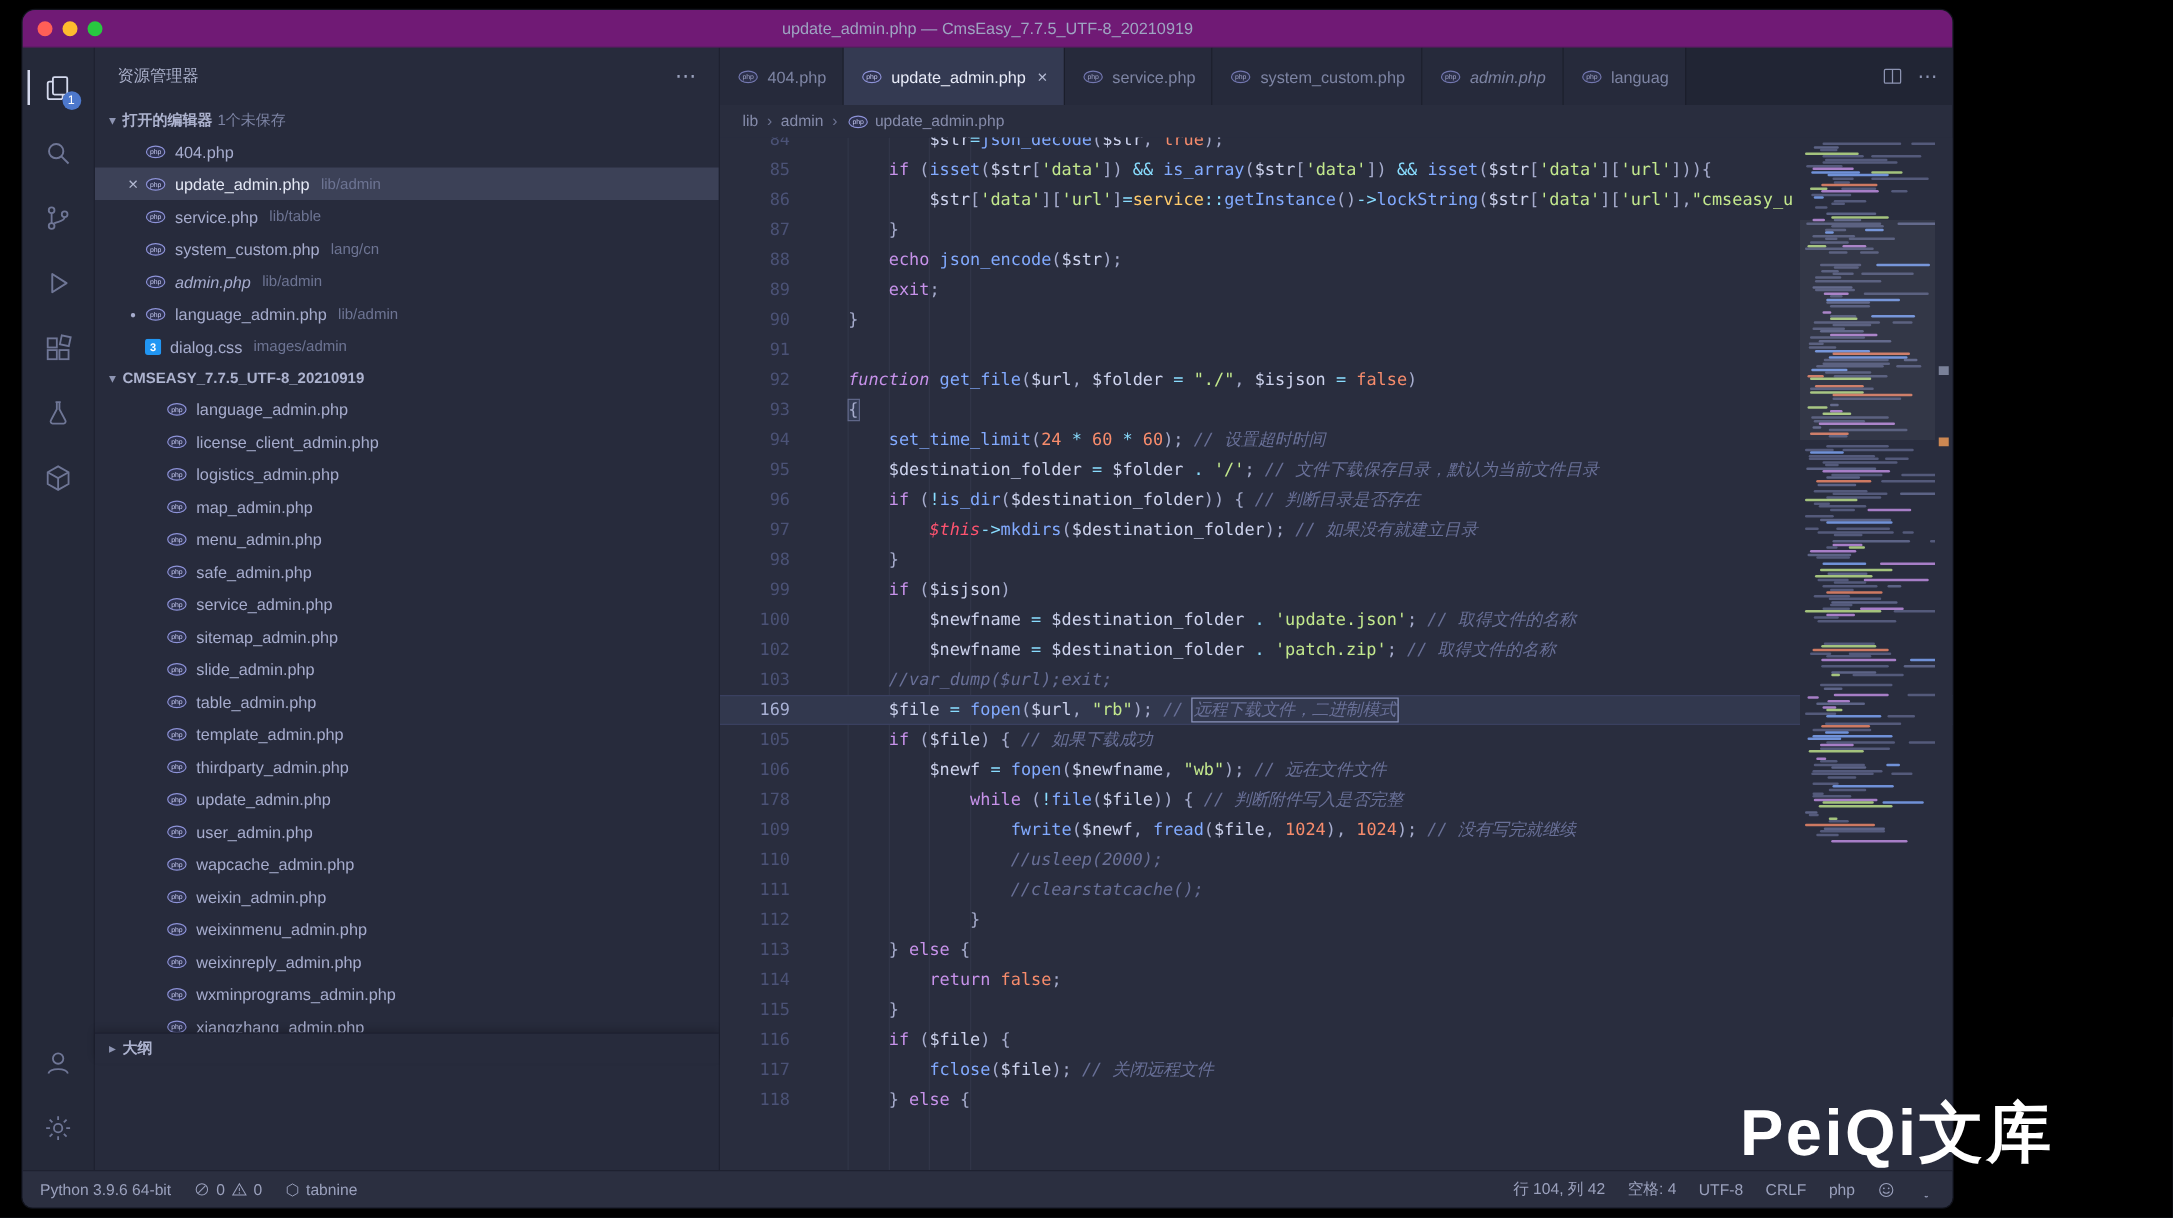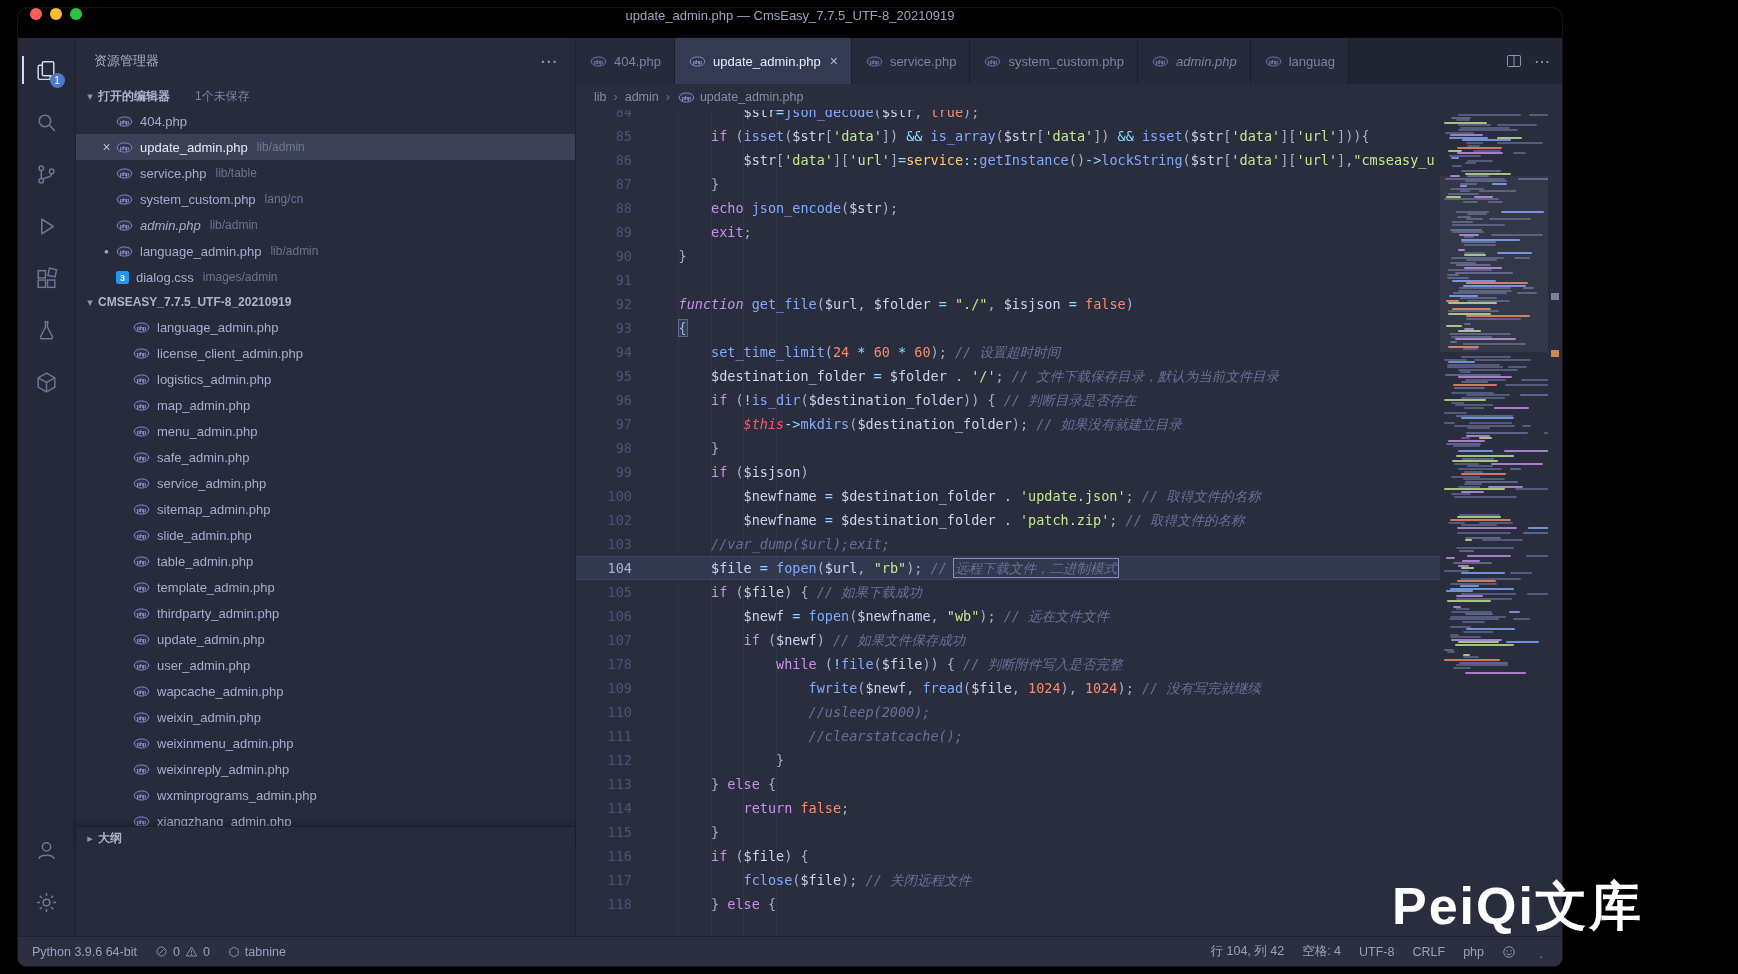--- a/index.html
+++ b/index.html
@@ -2,41 +2,41 @@
 <html><head>
 <meta charset="utf-8">
 <style>
   *{margin:0;padding:0;box-sizing:border-box}
   html,body{width:1738px;height:974px;background:#000;overflow:hidden;
     font-family:"Liberation Sans","DejaVu Sans",sans-serif}
   .window{position:absolute;left:18px;top:8px;width:1544px;height:958px;background:#292d3e;
     border-radius:10px 10px 8px 8px;overflow:hidden;display:flex;flex-direction:column;
     box-shadow:0 0 0 1px #11131c}
   
-  .titlebar{height:30px;background:#000000;border-bottom:1px solid #20233233;display:flex;position:relative;flex:0 0 auto}
+  .titlebar{height:30px;background:#701a75;border-bottom:1px solid #20233233;display:flex;align-items:center;position:relative;flex:0 0 auto}
   .lights{display:flex;gap:8px;padding-left:12px;z-index:2}
   .light{width:12px;height:12px;border-radius:50%;display:inline-block}
   .light.red{background:#ff5f57}.light.yellow{background:#febc2e}.light.green{background:#28c840}
   .title{position:absolute;left:0;right:0;text-align:center;font-size:13px;color:#9ea5c2}
   
   .main{flex:1;display:flex;min-height:0}
   .activitybar{width:58px;background:#252939;border-right:1px solid #1e2130;display:flex;flex-direction:column;align-items:center;padding-top:6px;flex:0 0 auto}
   .ab-icon{width:50px;height:52px;display:flex;align-items:center;justify-content:center;color:#6f7696;position:relative;cursor:pointer}
   .ab-icon.active{color:#d5daee}
   .ab-icon.active::before{content:"";position:absolute;left:0;top:12px;bottom:12px;width:2px;background:#d5daee}
   .ab-icon svg{width:25px;height:25px}
   .ab-badge{position:absolute;right:7px;bottom:8px;min-width:15px;height:15px;padding:0 3px;border-radius:8px;background:#4d78cc;color:#fff;font-size:10px;display:flex;align-items:center;justify-content:center}
   .ab-bottom{margin-top:auto;padding-bottom:8px;display:flex;flex-direction:column;align-items:center}
   
   .sidebar{width:500px;background:#272b3c;border-right:1px solid #1e2130;display:flex;flex-direction:column;font-size:13px;color:#a6accd;flex:0 0 auto}
   .sb-header{height:46px;display:flex;align-items:center;padding:0 18px;color:#a9afc9;flex:0 0 auto;font-size:13px}
   .sb-actions{margin-left:auto;color:#9aa1bd;font-size:17px;cursor:pointer}
   .sec{height:24px;display:flex;align-items:center;padding:0 6px;font-size:12px;font-weight:700;color:#adb3cf;flex:0 0 auto;cursor:pointer}
   .sec .chev{width:16px;text-align:center;color:#8d94b2;font-weight:400;font-size:11px}
-  .oe-badge{margin-left:25px;font-weight:400;color:#7c83a3;font-size:12px}
+  .oe-badge{margin-left:4px;font-weight:400;color:#7c83a3;font-size:12px}
   .oe-list{height:182px;flex:0 0 auto;overflow:hidden}
   .oe-row{height:26px;display:flex;align-items:center;padding-left:22px;white-space:nowrap;cursor:pointer}
   .oe-row.active{background:#3c4157;color:#e4e8f5}
   .slot{width:17px;display:inline-block;text-align:center;color:#b3b9d2;font-size:14px;flex:0 0 auto}
   .slot.dot{font-size:8px;color:#a6accd}
   .ficon{display:inline-flex;align-items:center;flex:0 0 auto;margin-left:1px}
   .fname{margin-left:7px}
   .fname.ital{font-style:italic}
   .fpath{margin-left:9px;color:#6d7493;font-size:12px}
   .tree{height:512px;flex:0 0 auto;overflow:hidden}
@@ -561,24 +561,23 @@
             <div class="cl"><span class="ln">93</span><span class="lt">    <span class="tk-pb">{</span></span></div>
             <div class="cl"><span class="ln">94</span><span class="lt">        <span class="tk-f">set_time_limit</span><span class="tk-p">(</span><span class="tk-n">24</span><span class="tk-o"> * </span><span class="tk-n">60</span><span class="tk-o"> * </span><span class="tk-n">60</span><span class="tk-p">); </span><span class="tk-c">// 设置超时时间</span></span></div>
             <div class="cl"><span class="ln">95</span><span class="lt">        <span class="tk-v">$destination_folder</span><span class="tk-o"> = </span><span class="tk-v">$folder</span><span class="tk-o"> . </span><span class="tk-s">'/'</span><span class="tk-p">; </span><span class="tk-c">// 文件下载保存目录，默认为当前文件目录</span></span></div>
             <div class="cl"><span class="ln">96</span><span class="lt">        <span class="tk-k">if</span><span class="tk-p"> (</span><span class="tk-o">!</span><span class="tk-f">is_dir</span><span class="tk-p">(</span><span class="tk-v">$destination_folder</span><span class="tk-p">)) { </span><span class="tk-c">// 判断目录是否存在</span></span></div>
             <div class="cl"><span class="ln">97</span><span class="lt">            <span class="tk-th">$this</span><span class="tk-o">-&gt;</span><span class="tk-f">mkdirs</span><span class="tk-p">(</span><span class="tk-v">$destination_folder</span><span class="tk-p">); </span><span class="tk-c">// 如果没有就建立目录</span></span></div>
             <div class="cl"><span class="ln">98</span><span class="lt">        <span class="tk-p">}</span></span></div>
             <div class="cl"><span class="ln">99</span><span class="lt">        <span class="tk-k">if</span><span class="tk-p"> (</span><span class="tk-v">$isjson</span><span class="tk-p">)</span></span></div>
             <div class="cl"><span class="ln">100</span><span class="lt">            <span class="tk-v">$newfname</span><span class="tk-o"> = </span><span class="tk-v">$destination_folder</span><span class="tk-o"> . </span><span class="tk-s">'update.json'</span><span class="tk-p">; </span><span class="tk-c">// 取得文件的名称</span></span></div>
             <div class="cl"><span class="ln">102</span><span class="lt">            <span class="tk-v">$newfname</span><span class="tk-o"> = </span><span class="tk-v">$destination_folder</span><span class="tk-o"> . </span><span class="tk-s">'patch.zip'</span><span class="tk-p">; </span><span class="tk-c">// 取得文件的名称</span></span></div>
             <div class="cl"><span class="ln">103</span><span class="lt">        <span class="tk-c">//var_dump($url);exit;</span></span></div>
-            <div class="cl cur"><span class="ln">104</span><span class="lt">        <span class="tk-v">$file</span><span class="tk-o"> = </span><span class="tk-f">fopen</span><span class="tk-p">(</span><span class="tk-v">$url</span><span class="tk-p">, </span><span class="tk-s">"rb"</span><span class="tk-p">); </span><span class="tk-c">// </span><span class="tk-cx">远程下载文件，二进制模式</span></span></div>
+            <div class="cl cur"><span class="ln">169</span><span class="lt">        <span class="tk-v">$file</span><span class="tk-o"> = </span><span class="tk-f">fopen</span><span class="tk-p">(</span><span class="tk-v">$url</span><span class="tk-p">, </span><span class="tk-s">"rb"</span><span class="tk-p">); </span><span class="tk-c">// </span><span class="tk-cx">远程下载文件，二进制模式</span></span></div>
             <div class="cl"><span class="ln">105</span><span class="lt">        <span class="tk-k">if</span><span class="tk-p"> (</span><span class="tk-v">$file</span><span class="tk-p">) { </span><span class="tk-c">// 如果下载成功</span></span></div>
             <div class="cl"><span class="ln">106</span><span class="lt">            <span class="tk-v">$newf</span><span class="tk-o"> = </span><span class="tk-f">fopen</span><span class="tk-p">(</span><span class="tk-v">$newfname</span><span class="tk-p">, </span><span class="tk-s">"wb"</span><span class="tk-p">); </span><span class="tk-c">// 远在文件文件</span></span></div>
-            <div class="cl"><span class="ln">107</span><span class="lt">            <span class="tk-k">if</span><span class="tk-p"> (</span><span class="tk-v">$newf</span><span class="tk-p">) </span><span class="tk-c">// 如果文件保存成功</span></span></div>
             <div class="cl"><span class="ln">178</span><span class="lt">                <span class="tk-k">while</span><span class="tk-p"> (</span><span class="tk-o">!</span><span class="tk-f">file</span><span class="tk-p">(</span><span class="tk-v">$file</span><span class="tk-p">)) { </span><span class="tk-c">// 判断附件写入是否完整</span></span></div>
             <div class="cl"><span class="ln">109</span><span class="lt">                    <span class="tk-f">fwrite</span><span class="tk-p">(</span><span class="tk-v">$newf</span><span class="tk-p">, </span><span class="tk-f">fread</span><span class="tk-p">(</span><span class="tk-v">$file</span><span class="tk-p">, </span><span class="tk-n">1024</span><span class="tk-p">), </span><span class="tk-n">1024</span><span class="tk-p">); </span><span class="tk-c">// 没有写完就继续</span></span></div>
             <div class="cl"><span class="ln">110</span><span class="lt">                    <span class="tk-c">//usleep(2000);</span></span></div>
             <div class="cl"><span class="ln">111</span><span class="lt">                    <span class="tk-c">//clearstatcache();</span></span></div>
             <div class="cl"><span class="ln">112</span><span class="lt">                <span class="tk-p">}</span></span></div>
             <div class="cl"><span class="ln">113</span><span class="lt">        <span class="tk-p">} </span><span class="tk-k">else</span><span class="tk-p"> {</span></span></div>
             <div class="cl"><span class="ln">114</span><span class="lt">            <span class="tk-k">return</span><span class="tk-pl"> </span><span class="tk-b">false</span><span class="tk-p">;</span></span></div>
             <div class="cl"><span class="ln">115</span><span class="lt">        <span class="tk-p">}</span></span></div>
             <div class="cl"><span class="ln">116</span><span class="lt">        <span class="tk-k">if</span><span class="tk-p"> (</span><span class="tk-v">$file</span><span class="tk-p">) {</span></span></div>
             <div class="cl"><span class="ln">117</span><span class="lt">            <span class="tk-f">fclose</span><span class="tk-p">(</span><span class="tk-v">$file</span><span class="tk-p">); </span><span class="tk-c">// 关闭远程文件</span></span></div>

